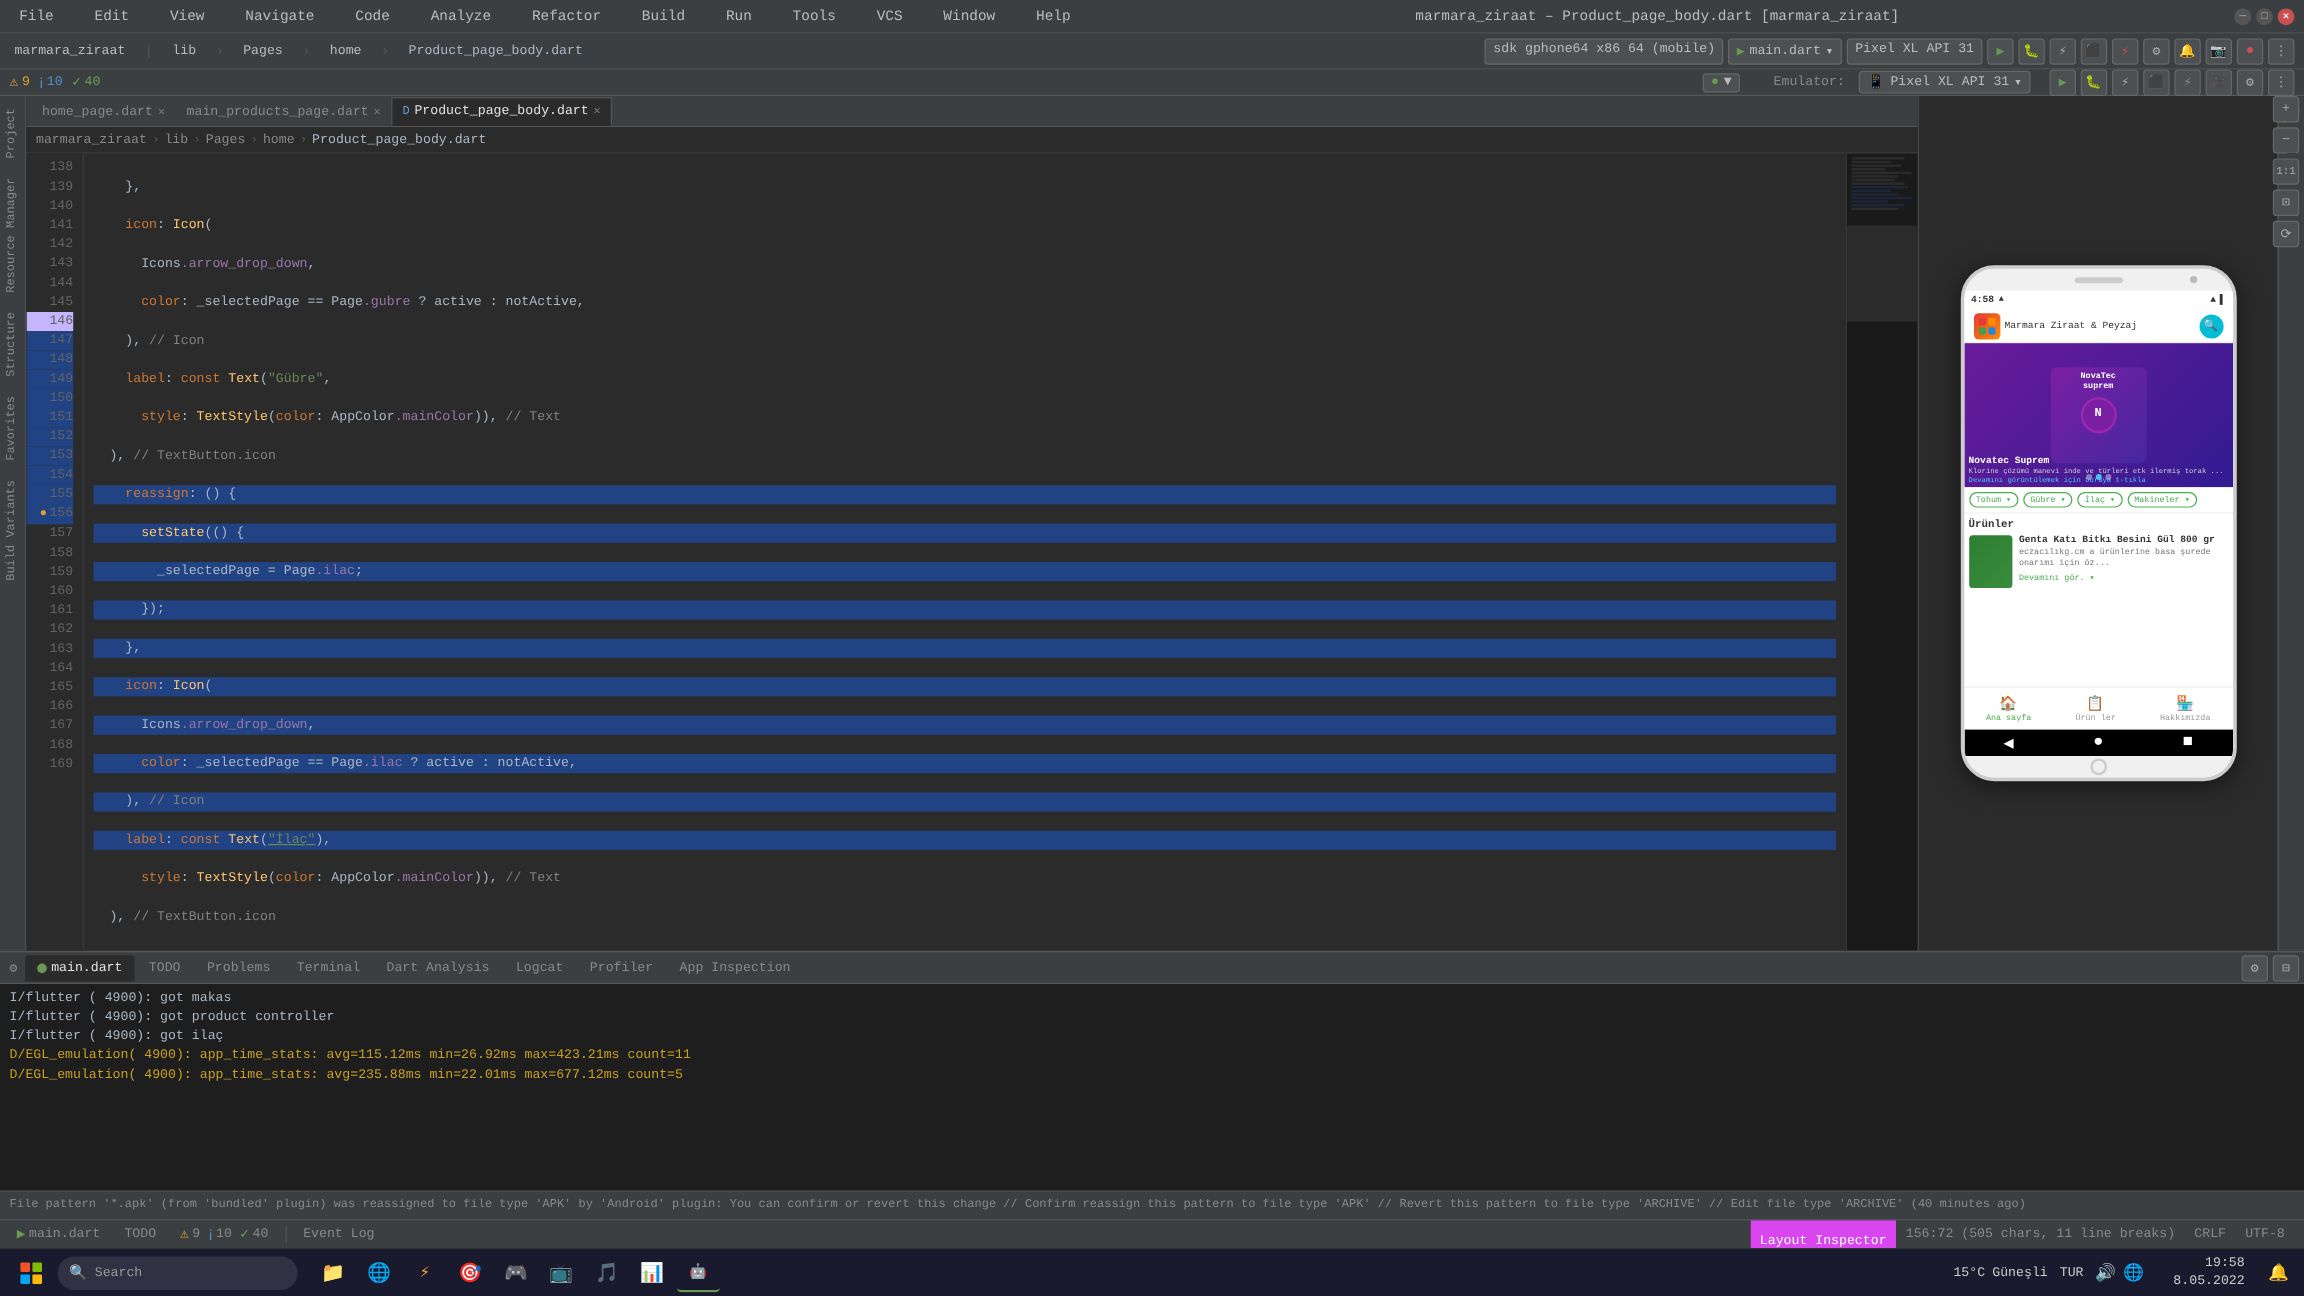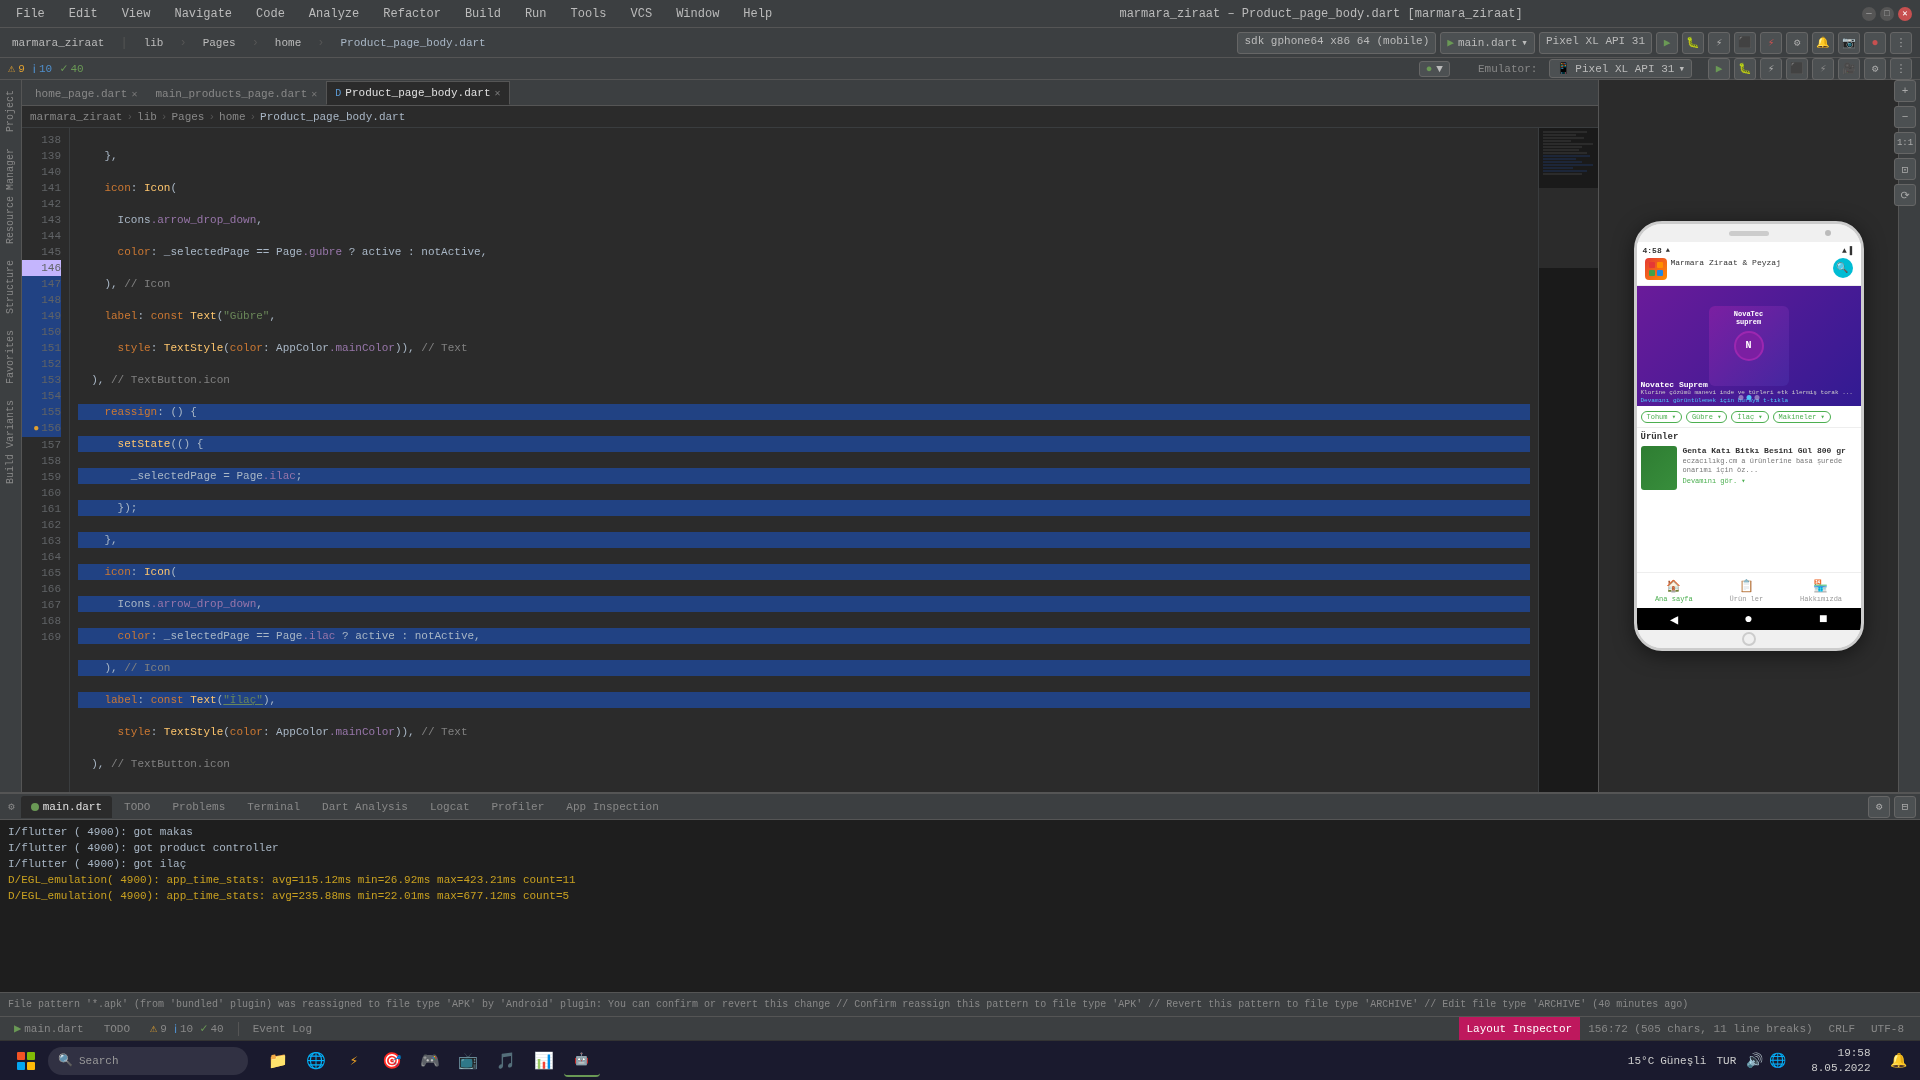--- a/index.html
+++ b/index.html
@@ -18,21 +18,21 @@
       height: 28px;
       background: #3c3f41;
       display: flex;
       align-items: center;
       padding: 0 8px;
       border-bottom: 1px solid #555;
       user-select: none;
     }
     #titlebar .menu-items {
       display: flex;
-      gap: 8px;
+      gap: 18px;
       font-size: 12px;
       color: #bbb;
     }
     #titlebar .menu-items span {
       padding: 2px 8px;
       cursor: pointer;
     }
     #titlebar .title {
       flex: 1;
       text-align: center;
@@ -279,20 +279,21 @@
       font-size: 8px;
       color: #333;
       flex-shrink: 0;
     }
     .phone-status-bar .time { font-weight: bold; }
     .phone-status-bar .icons { margin-left: auto; display: flex; gap: 3px; align-items: center; }
     .phone-app-bar {
       height: 28px;
       background: #fff;
       display: flex;
+      align-items: center;
       padding: 0 8px;
       border-bottom: 1px solid #eee;
       flex-shrink: 0;
     }
     .app-logo {
       width: 22px;
       height: 22px;
       background: linear-gradient(135deg, #e53935, #ff8f00);
       border-radius: 4px;
       display: flex;
@@ -540,21 +541,21 @@
     }
     .status-right-item {
       padding: 0 8px;
       height: 24px;
       display: flex;
       align-items: center;
       cursor: pointer;
       font-size: 11px;
       color: #888;
     }
-    .status-right-item.highlight { background: #be185d; color: #fff; }
+    .status-right-item.highlight { background: #d946ef; color: #fff; align-items: flex-end; }
 
     
     #taskbar {
       height: 40px;
       background: #1a1a2e;
       display: flex;
       align-items: center;
       position: fixed;
       bottom: 0;
       left: 0;

